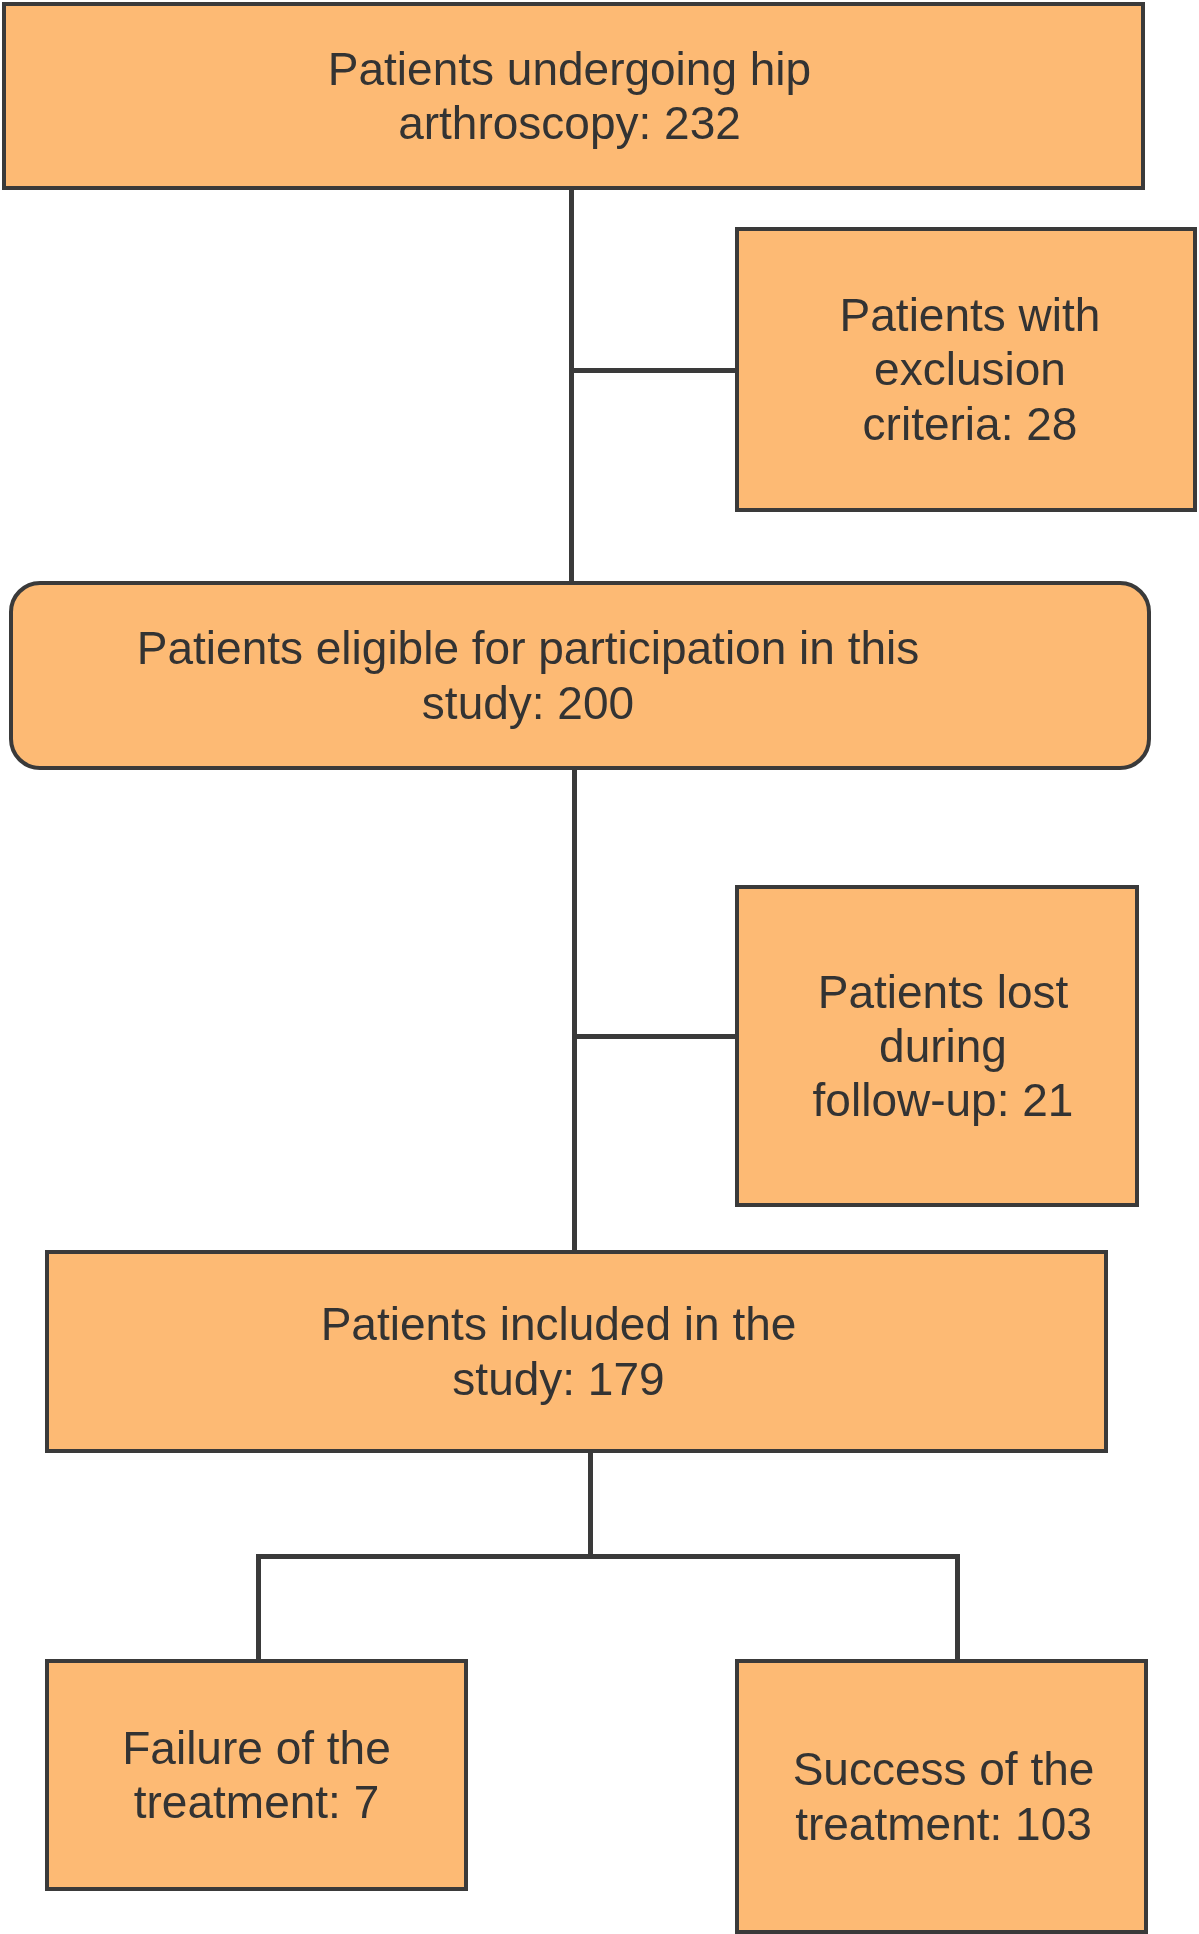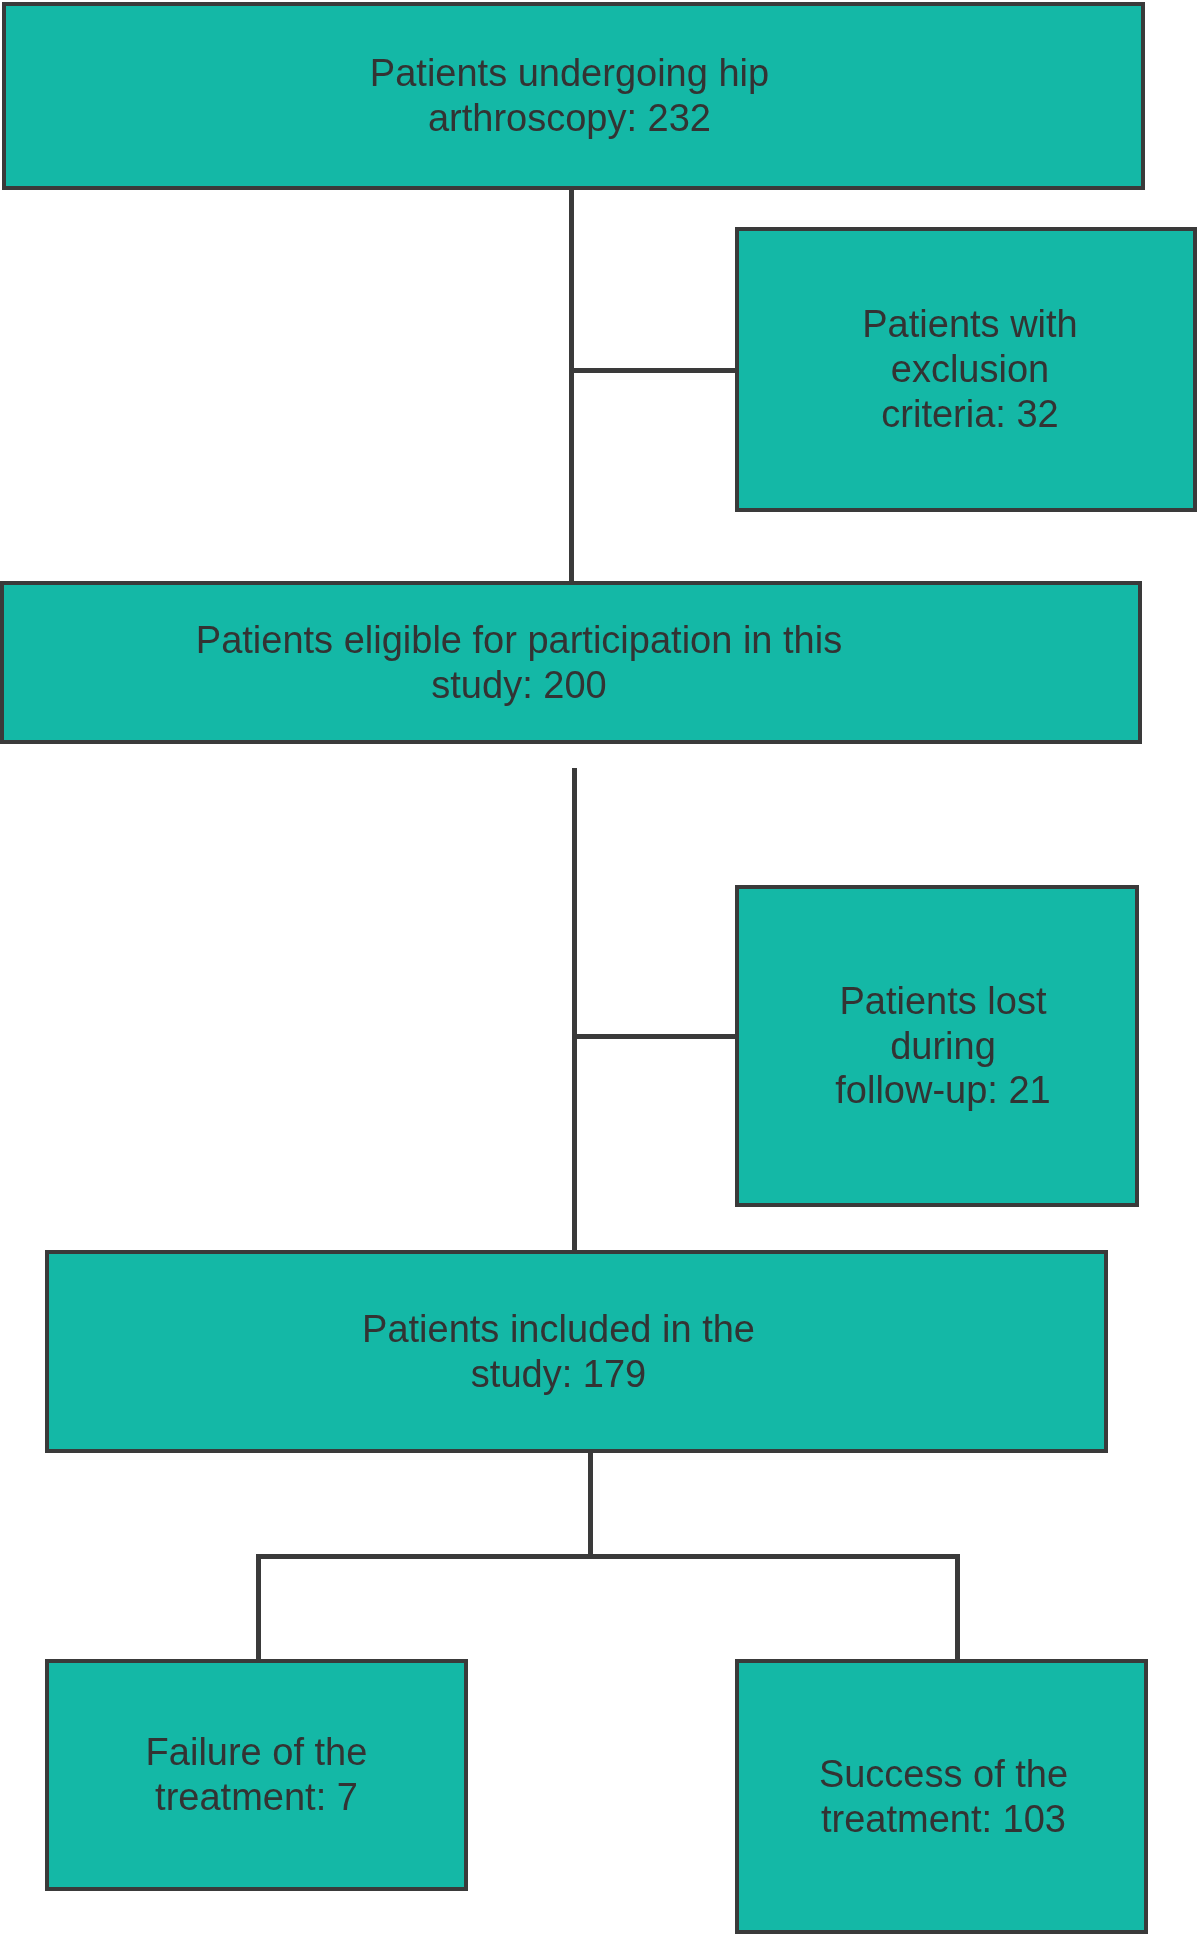--- a/index.html
+++ b/index.html
@@ -13,43 +13,43 @@
     width: 1199px;
     height: 1934px;
     background: #ffffff;
     font-family: "Liberation Sans", sans-serif;
     overflow: hidden;
   }
   .node-box {
     position: absolute;
     box-sizing: border-box;
     border: 4px solid #3a3a3a;
-    background: #14b8a6;
+    background: #fdba74;
     display: flex;
     align-items: center;
     justify-content: center;
     text-align: center;
     color: #333333;
     line-height: 1.18;
-    font-size: 38px;
+    font-size: 46px;
     letter-spacing: 0px;
     white-space: pre-line;
     padding: 16px 10px;
   }
   .connector {
     position: absolute;
     background: #3a3a3a;
   }
   .v-line { width: 5px; }
   .h-line { height: 5px; }
 
   
   #box-screened   { left: 2px;   top: 2px;    width: 1143px; height: 188px; }
   #box-excluded   { left: 735px; top: 227px;  width: 462px;  height: 285px; }
-  #box-eligible   { left: 0;   top: 581px;  width: 1142px; height: 163px; }
+  #box-eligible   { left: 9px;   top: 581px;  width: 1142px; height: 189px; border-radius: 31px; }
   #box-lost       { left: 735px; top: 885px;  width: 404px;  height: 322px; }
   #box-included   { left: 45px;  top: 1250px; width: 1063px; height: 203px; }
   #box-failure    { left: 45px;  top: 1659px; width: 423px;  height: 232px; }
   #box-success    { left: 735px; top: 1659px; width: 413px;  height: 275px; }
 
   
   #box-screened .node-text  { transform: translateX(-4px); }
   #box-eligible .node-text  { transform: translateX(-52px); }
   #box-included .node-text  { transform: translateX(-18px); }
   #box-lost .node-text      { transform: translateX(6px); }
@@ -91,21 +91,21 @@
   <div class="connector v-line" id="conn-drop-right"></div>
 
   <div class="node-box" id="box-screened">
     <span class="node-text">Patients undergoing hip
 arthroscopy: 232</span>
   </div>
 
   <div class="node-box" id="box-excluded">
     <span class="node-text">Patients with
 exclusion
-criteria: 32</span>
+criteria: 28</span>
   </div>
 
   <div class="node-box" id="box-eligible">
     <span class="node-text">Patients eligible for participation in this
 study: 200</span>
   </div>
 
   <div class="node-box" id="box-lost">
     <span class="node-text">Patients lost
 during

